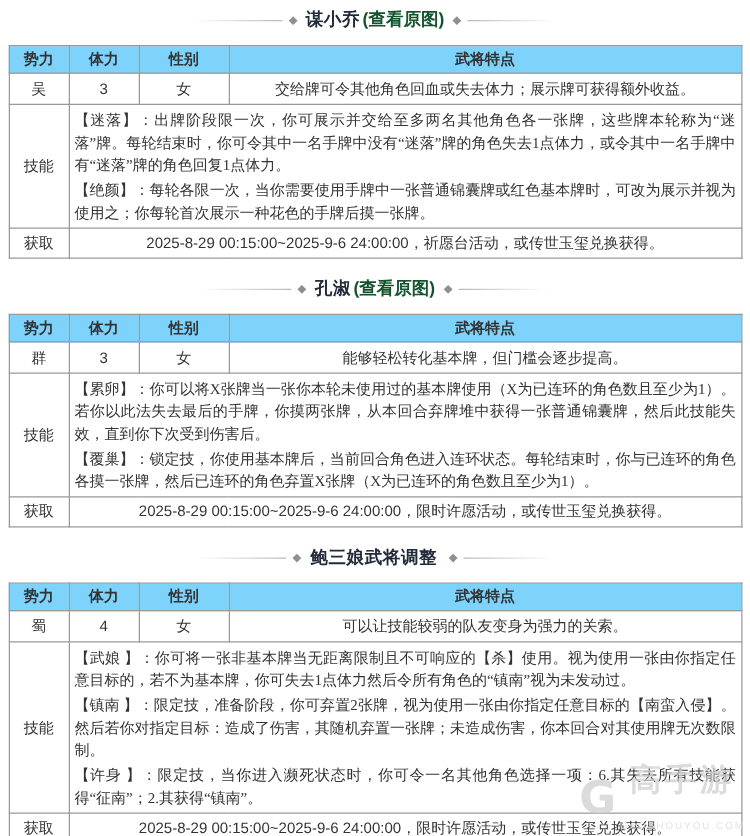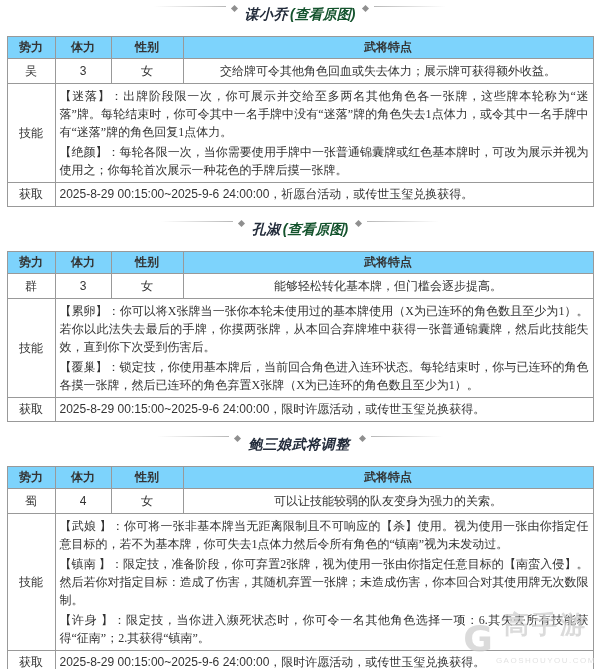--- a/index.html
+++ b/index.html
@@ -5,22 +5,22 @@
   html,body{margin:0;padding:0;}
   body{
     width:600px;height:669px;
     font-family:"Liberation Sans","DejaVu Sans",sans-serif;
     background:#ffffff;
   }
   .page{position:relative;width:600px;height:669px;overflow:hidden;background:#fff;padding-top:6px;box-sizing:border-box;}
 
   
   .section-title{
-    display:flex;justify-content:center;
-    height:20px;margin-bottom:10px;font-style:italic;
+    display:flex;align-items:center;justify-content:center;
+    height:20px;margin-bottom:10px;
   }
   .t1{margin-top:0;}
   .t2{margin-top:14px;}
   .t3{margin-top:14px;}
   .deco-line{height:1px;width:72px;}
   .line-left{background:linear-gradient(to left,#b8b8b8,rgba(184,184,184,0));margin-right:6px;}
   .line-right{background:linear-gradient(to right,#b8b8b8,rgba(184,184,184,0));margin-left:6px;}
   .diamond{width:5px;height:5px;background:#8f8f8f;transform:rotate(45deg);display:inline-block;}
   .title-text{font-size:14px;font-weight:bold;color:#222b3a;margin:0 2px 0 8px;letter-spacing:.5px;}
   .title-link{font-size:14px;font-weight:bold;color:#14532d;text-decoration:none;margin-right:8px;cursor:pointer;}
@@ -35,21 +35,21 @@
   .info-table col.c3{width:72px;}
   .info-table th,.info-table td{
     border:1px solid #999;vertical-align:middle;padding:1px 4px;
     word-break:break-all;
   }
   .info-table tr.head th{height:19px;font-weight:bold;text-align:center;background:#7dd3fc;}
   .info-table tr.data td{height:22px;text-align:center;}
   .info-table th.rowlabel{font-weight:normal;text-align:center;}
   .skills-cell{padding:2px 5px;}
   .skills-cell p{margin:2px 0;line-height:18px;text-align:justify;font-family:Liberation Serif, serif;}
-  .obtain-cell{height:21px;text-align:left;padding:2px 5px;}
+  .obtain-cell{height:21px;text-align:center;padding:2px 5px;}
 
   
   .watermark{
     position:absolute;right:4px;bottom:4px;
     display:flex;align-items:center;gap:3px;
     opacity:.75;pointer-events:none;
   }
   .wm-logo{
     font-size:36px;line-height:36px;font-weight:bold;color:#cfcfcf;
     font-family:"DejaVu Sans",sans-serif;

